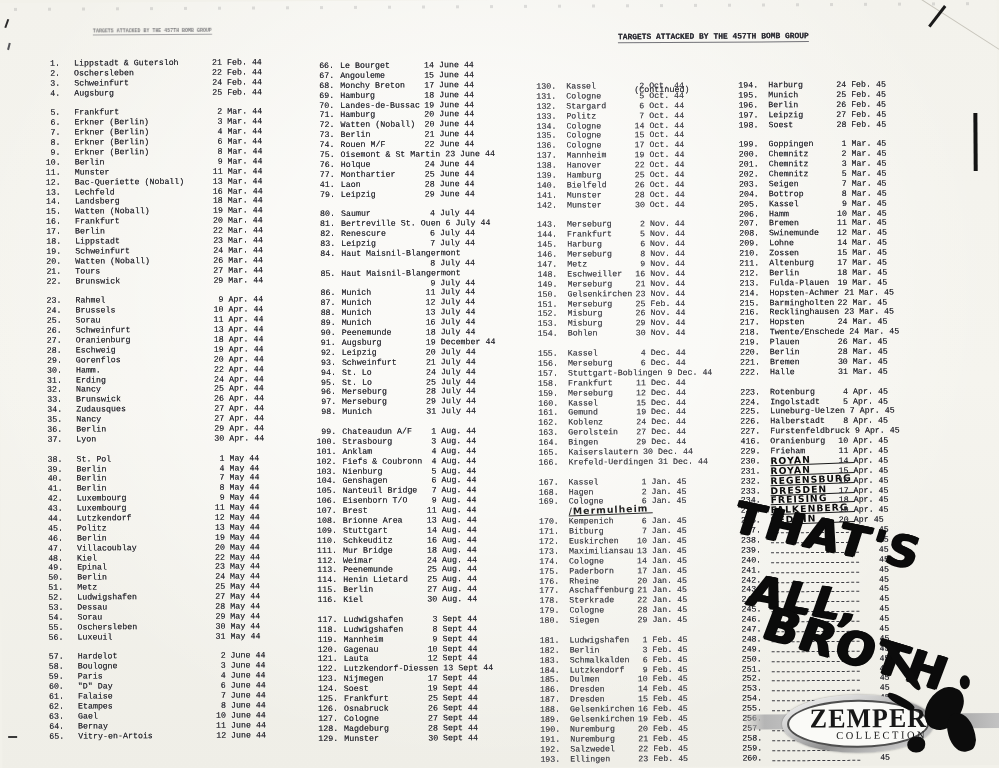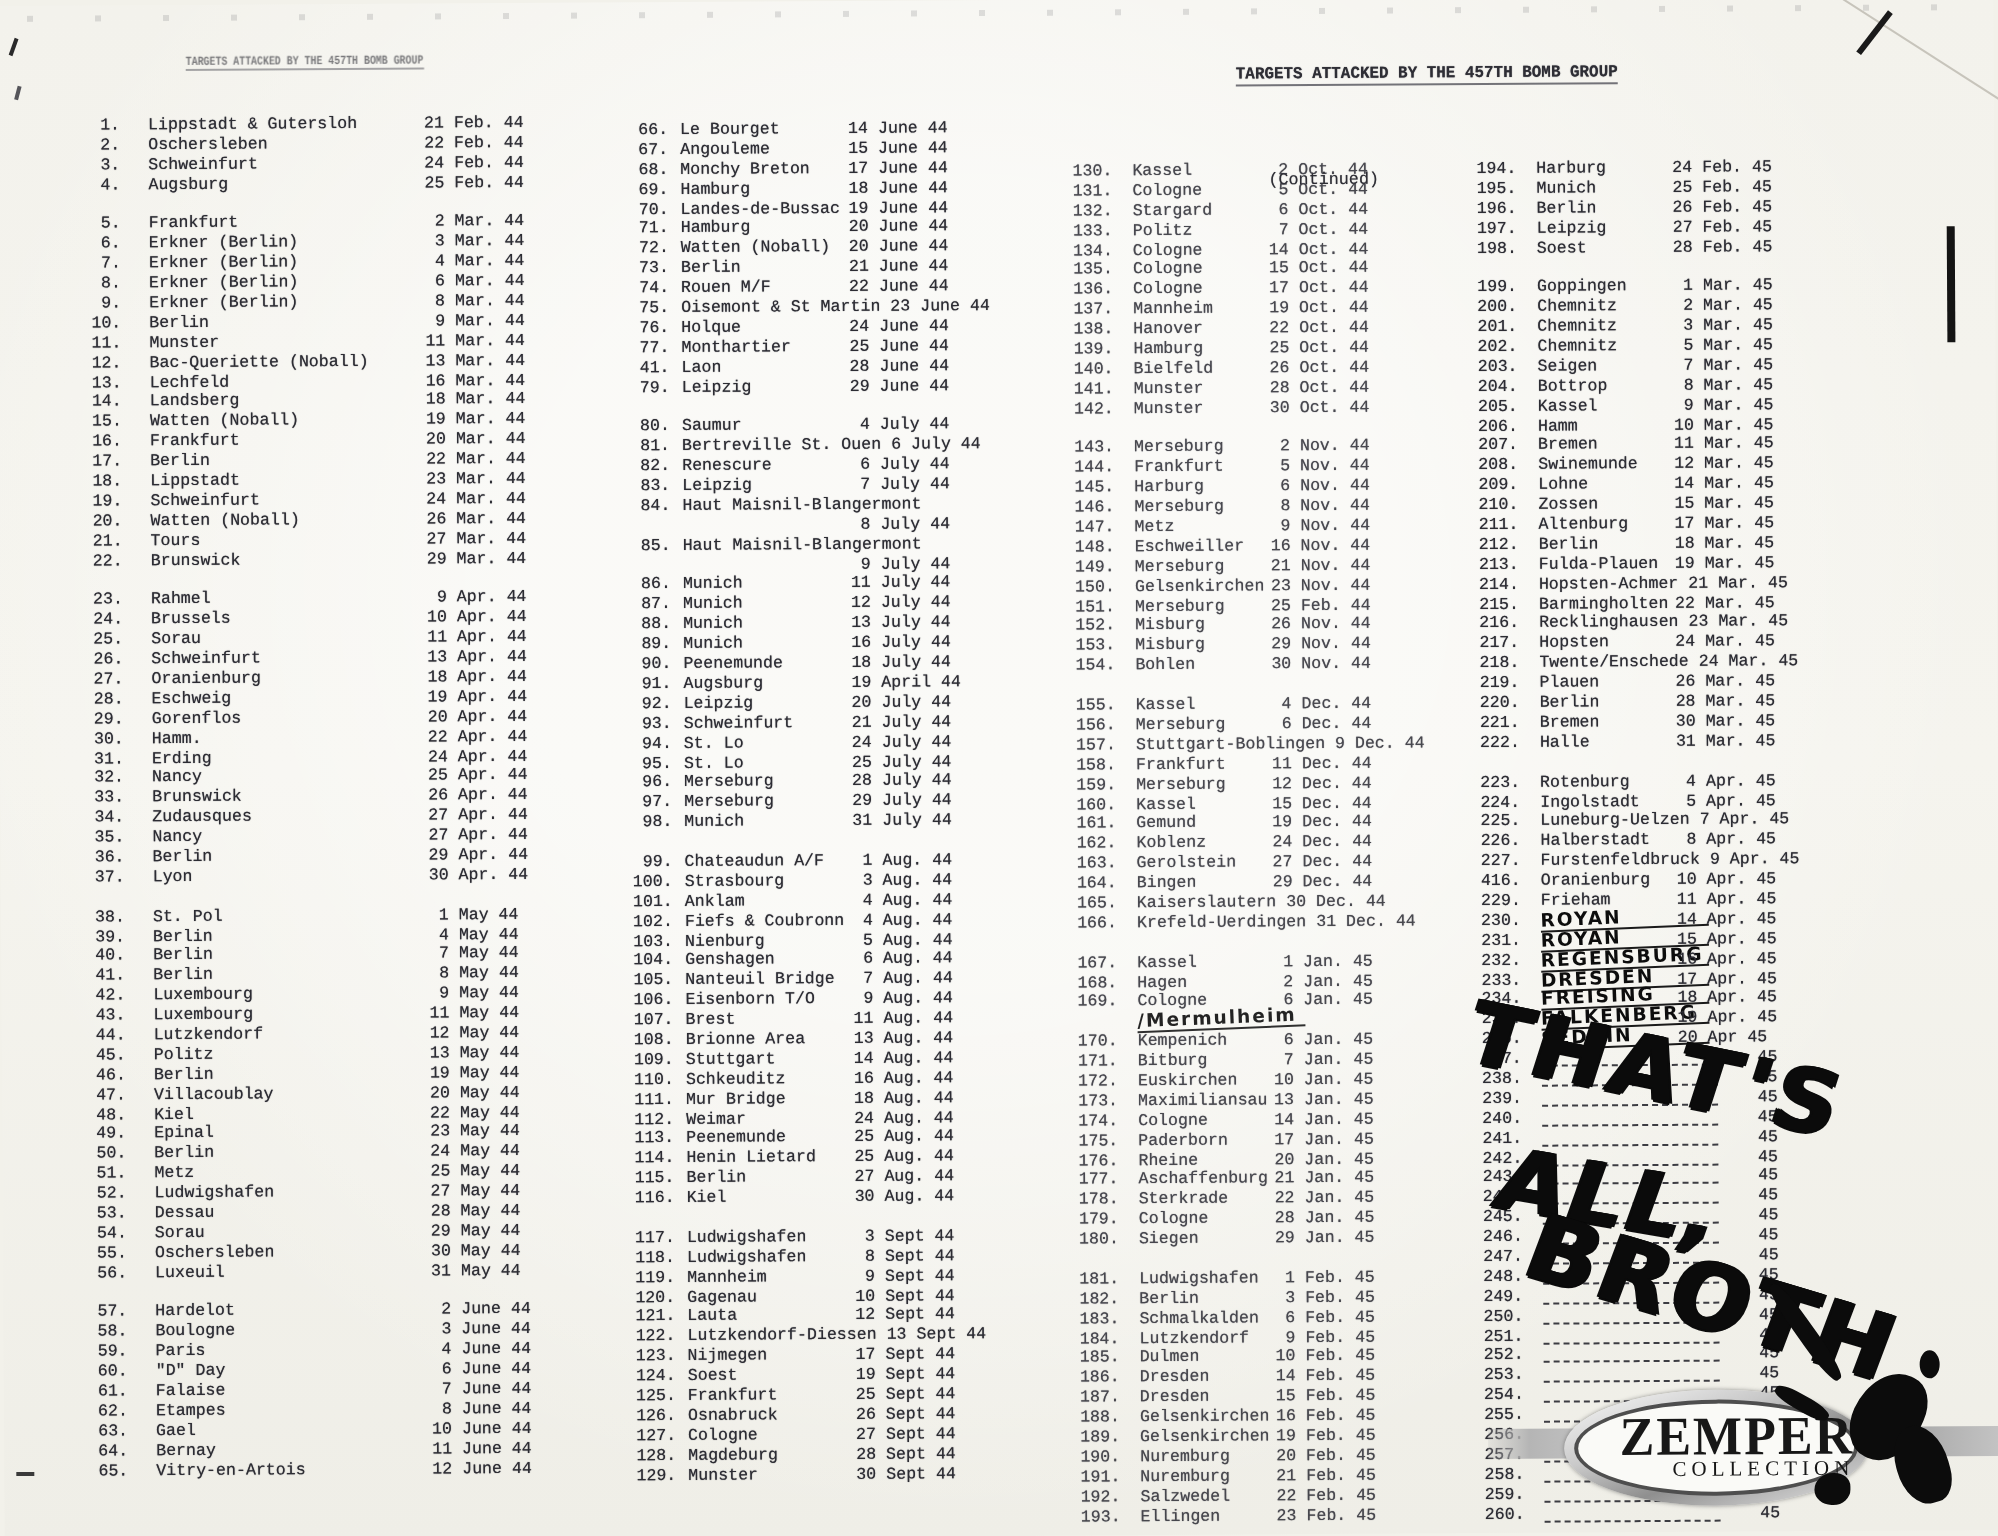--- a/index.html
+++ b/index.html
@@ -576,21 +576,21 @@
         <span class="date">16 July 44</span>
       </div>
       <div class="row">
         <span class="num">90.</span>
         <span class="name">Peenemunde</span>
         <span class="date">18 July 44</span>
       </div>
       <div class="row">
         <span class="num">91.</span>
         <span class="name">Augsburg</span>
-        <span class="date">19 April 44</span>
+        <span class="date">19 December 44</span>
       </div>
       <div class="row">
         <span class="num">92.</span>
         <span class="name">Leipzig</span>
         <span class="date">20 July 44</span>
       </div>
       <div class="row">
         <span class="num">93.</span>
         <span class="name">Schweinfurt</span>
         <span class="date">21 July 44</span>

